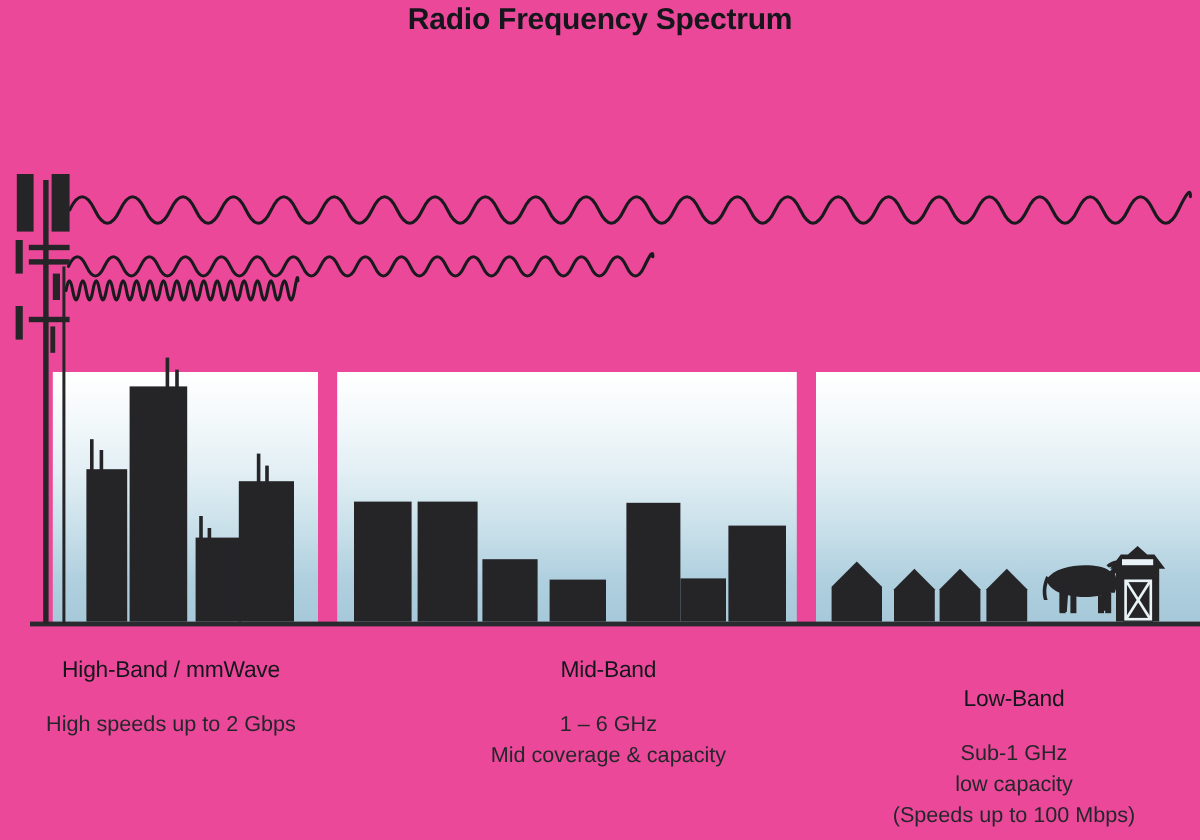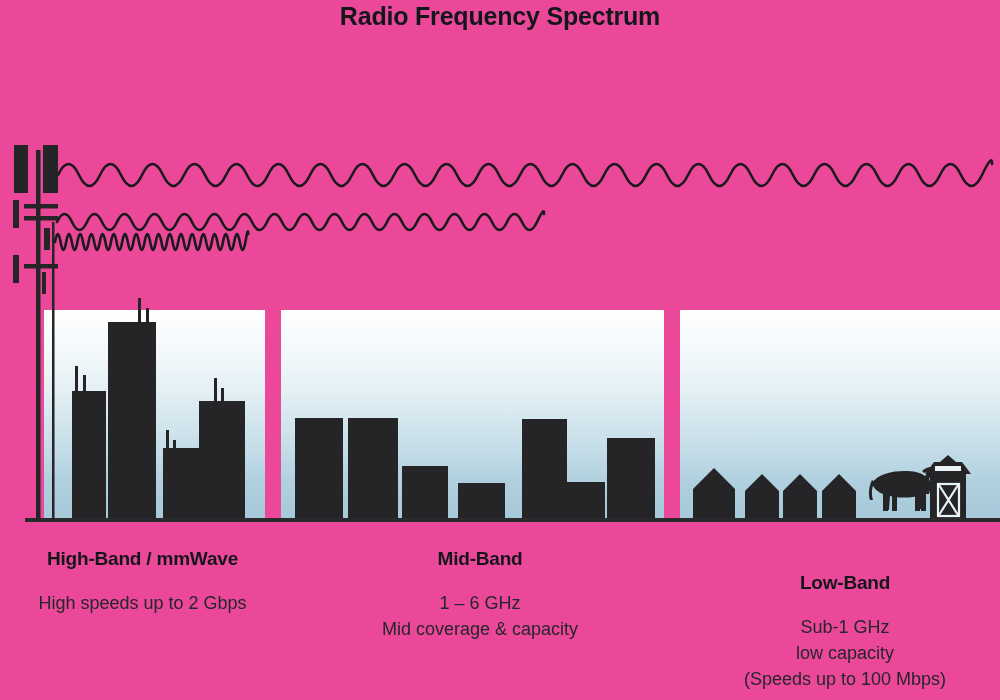--- a/index.html
+++ b/index.html
@@ -77,35 +77,35 @@
     height: 700px;
   }
 
   
   .caption {
     position: absolute;
     text-align: center;
   }
   .caption .band-name {
     font-size: 19px;
-    font-weight: bold;
+    font-weight: normal;
     color: #15161c;
     letter-spacing: -0.2px;
     margin-bottom: 20px;
     white-space: nowrap;
   }
   .caption .band-line {
     font-size: 18px;
     font-weight: normal;
     color: #25262b;
     line-height: 1.45;
     white-space: nowrap;
   }
   #cap-high { left: 0px;   top: 548px; width: 285px; }
-  #cap-mid  { left: 285px; top: 548px; width: 390px; }
+  #cap-mid  { left: 312px; top: 548px; width: 390px; }
   #cap-low  { left: 690px; top: 572px; width: 310px; }
 </style>
 </head>
 <body>
 
 <div id="canvas">
 
   <div id="title">Radio Frequency Spectrum</div>
 
   <div class="panel" id="panel-high"></div>

